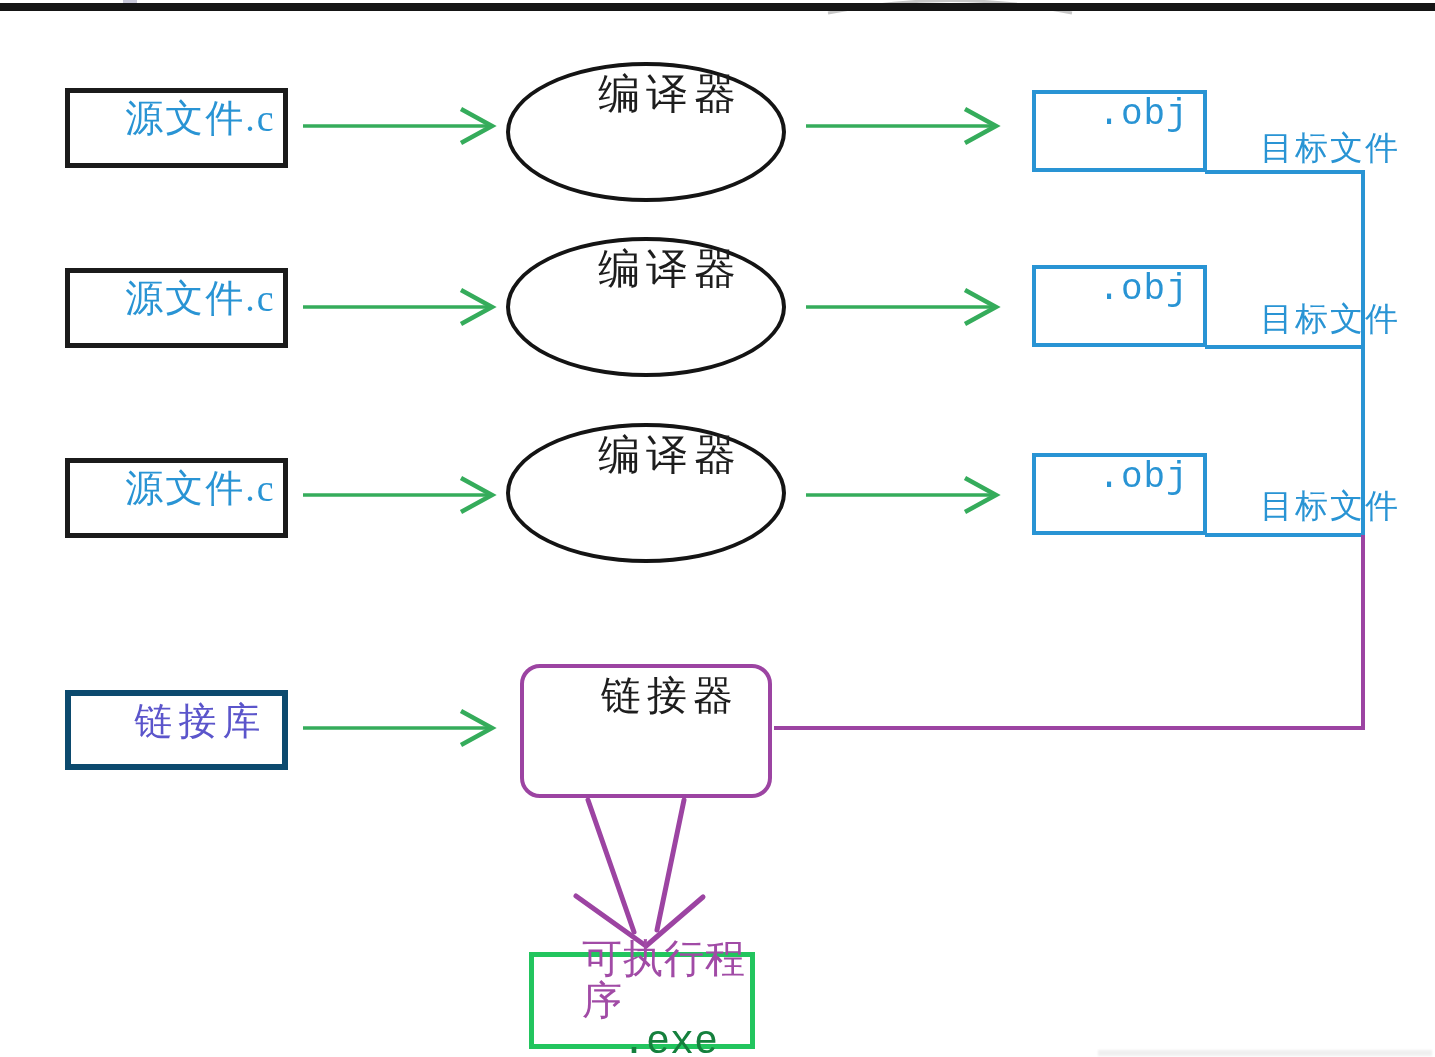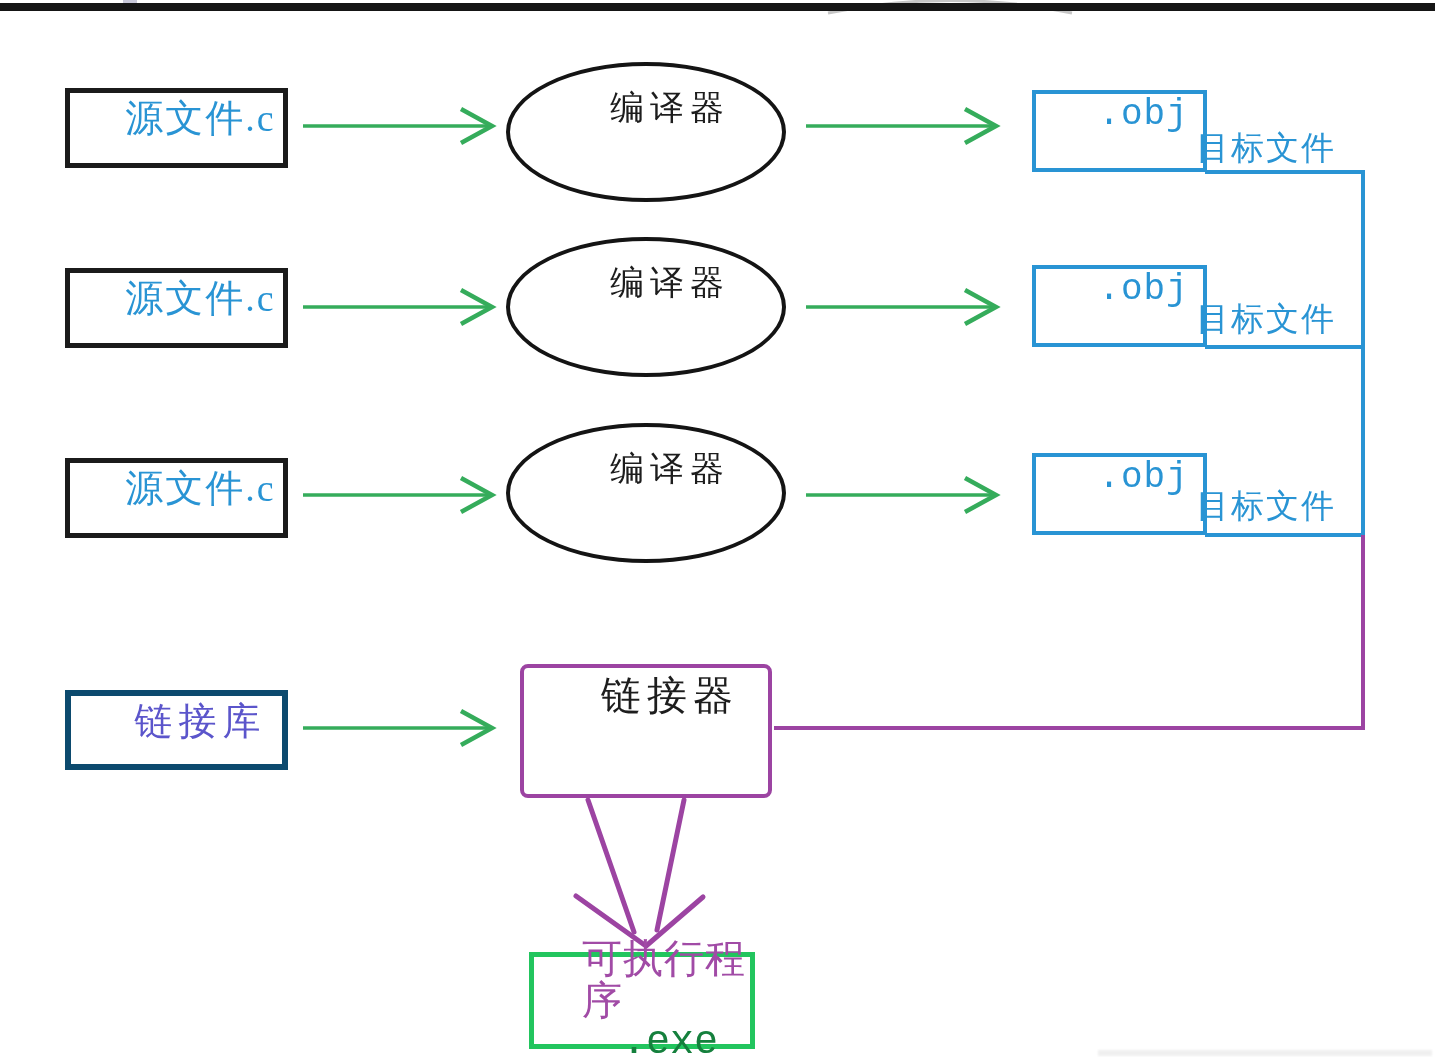--- a/index.html
+++ b/index.html
@@ -20,39 +20,39 @@
   }
   .node { position: absolute; z-index: 2; display: flex; align-items: flex-start; justify-content: center; background: #ffffff; padding-left: 48px; }
 
   
   .src-box { left: 65px; width: 223px; height: 80px; border: 5px solid #1b1b1b; }
   .src-box .t { color: #2994d4; font-size: 38px; letter-spacing: 2px; }
   .src1 { top: 88px; } .src2 { top: 268px; } .src3 { top: 458px; }
 
   
   .ellipse { left: 506px; width: 280px; height: 140px; border: 4px solid #141414; border-radius: 50%; }
-  .ellipse .t { color: #1d1d1d; font-size: 34px; letter-spacing: 6px; margin-top: 19px; }
+  .ellipse .t { color: #1d1d1d; font-size: 42px; letter-spacing: 6px; }
   .el1 { top: 62px; } .el2 { top: 237px; } .el3 { top: 423px; }
 
   
   .obj-box { left: 1032px; width: 175px; height: 82px; border: 4px solid #2994d4; }
   .obj-box .t { color: #2994d4; font-size: 36px; font-family: Liberation Mono, monospace; letter-spacing: 1px; }
   .obj1 { top: 90px; } .obj2 { top: 265px; } .obj3 { top: 453px; }
 
   
-  .tag { left: 1148px; width: 152px; height: 42px; background: transparent; z-index: 3; justify-content: flex-start; }
+  .tag { left: 1212px; width: 152px; height: 42px; background: transparent; z-index: 3; justify-content: flex-start; }
   .tag .t { color: #2994d4; font-size: 33px; letter-spacing: 2px; white-space: nowrap; }
   .tag1 { top: 126px; } .tag2 { top: 297px; } .tag3 { top: 484px; }
 
   
   .lib-box { left: 65px; top: 690px; width: 223px; height: 80px; border: 6px solid #0c4a6e; }
   .lib-box .t { color: #5b55cb; font-size: 38px; letter-spacing: 6px; }
 
   
-  .linker-box { left: 520px; top: 664px; width: 252px; height: 134px; border: 4px solid #9c44a2; border-radius: 8px; }
+  .linker-box { left: 520px; top: 664px; width: 252px; height: 134px; border: 4px solid #9c44a2; border-radius: 20px; }
   .linker-box .t { color: #1d1d1d; font-size: 40px; letter-spacing: 6px; }
 
   
   .exe-box { left: 529px; top: 952px; width: 226px; height: 97px; border: 5px solid #22c55e; flex-direction: column; line-height: 1.05; }
   .exe-box .t1 { color: #a14ba6; font-size: 40px; letter-spacing: 1px; }
   .exe-box .t2 { color: #15803d; font-size: 40px; font-family: "Liberation Mono", monospace; margin-left: 40px; }
 
   
   .smudge {
     position: absolute; left: 1098px; top: 1050px;

